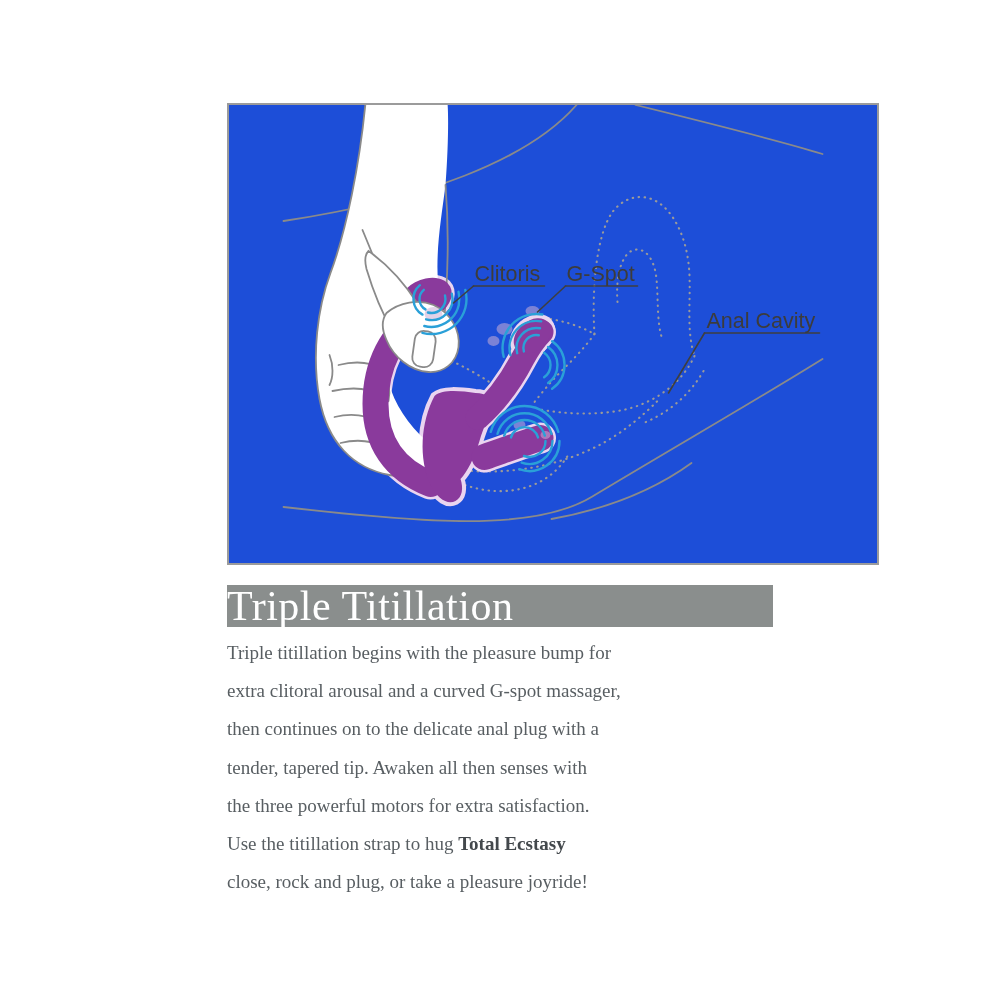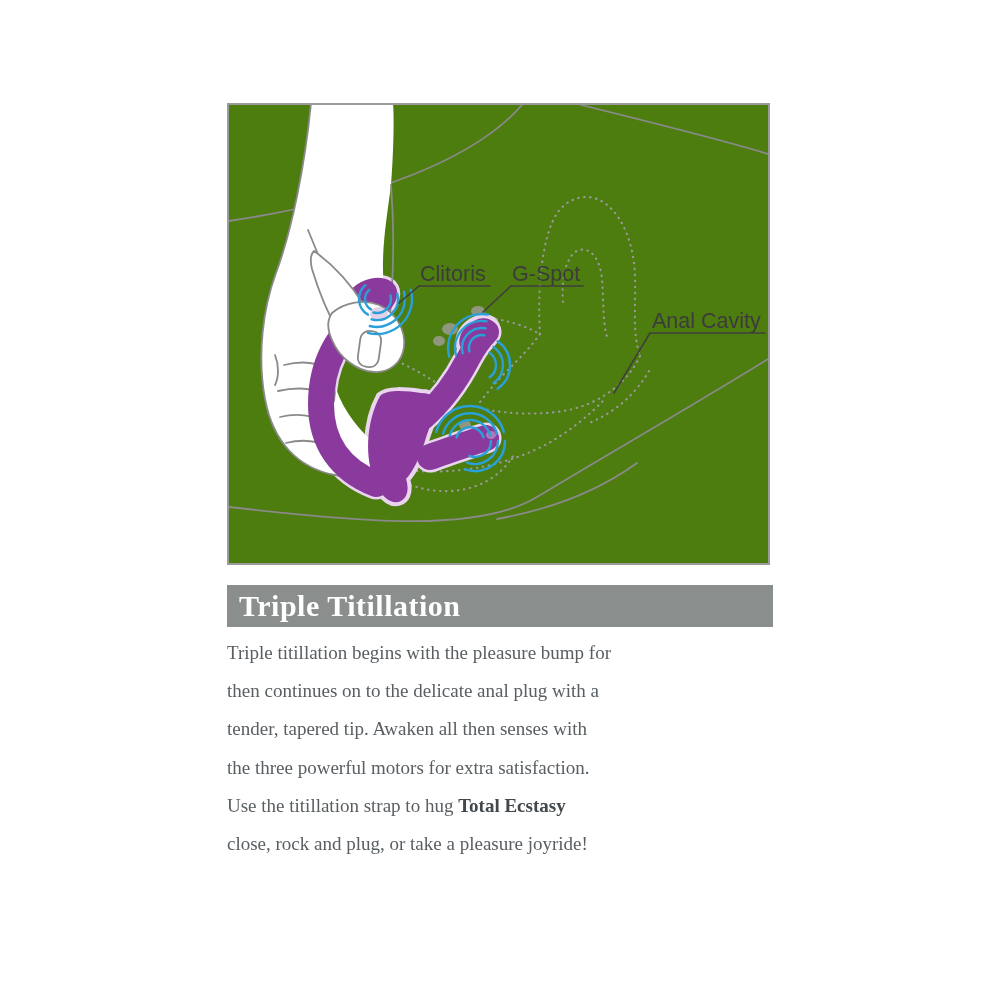--- a/index.html
+++ b/index.html
@@ -2,32 +2,32 @@
 <html><head>
 <meta charset="utf-8">
 <style>
   html,body{margin:0;padding:0;}
   body{
     width:1000px;height:1000px;background:#ffffff;
     font-family:"Liberation Serif",serif;position:relative;overflow:hidden;
   }
   .page{position:absolute;inset:0;}
   .diagram-frame{
-    position:absolute;left:227px;top:103px;width:543px;height:462px;
-    border:2px solid #9b9b9b;box-sizing:border-box;background:#4d7c0f;text-decoration:underline;
+    position:absolute;left:227px;top:103px;width:652px;height:462px;
+    border:2px solid #9b9b9b;box-sizing:border-box;background:#1d4ed8;text-decoration:underline;
   }
   .diagram-frame svg{display:block;width:100%;height:100%;}
   .title-banner{
     position:absolute;left:227px;top:585px;width:546px;height:42px;
     background:#8a8e8d;box-sizing:border-box;
   }
   .title-banner .title-text{
-    display:block;padding-left:12px;line-height:42px;
-    font-family:"Liberation Serif",serif;font-weight:bold;
-    font-size:30px;color:#ffffff;letter-spacing:0.5px;white-space:nowrap;
+    display:block;padding-left:0;line-height:42px;
+    font-family:"Liberation Serif",serif;font-weight:normal;
+    font-size:42px;color:#ffffff;letter-spacing:0.5px;white-space:nowrap;
   }
   .description{
     position:absolute;left:227px;top:634px;width:600px;
     font-family:"Liberation Serif",serif;font-size:19px;line-height:38.2px;
     color:#585e62;
   }
   .description .line{white-space:nowrap;}
   .description b{color:#43484c;margin-top:20px;}
   text.diagram-label{
     font-family:"Liberation Sans",sans-serif;
@@ -158,20 +158,21 @@
       <text class="diagram-label" x="423" y="223">Anal Cavity</text>
     </svg>
   </div>
 
   <div class="title-banner">
     <span class="title-text">Triple Titillation</span>
   </div>
 
   <div class="description">
     <div class="line">Triple titillation begins with the pleasure bump for</div>
+    <div class="line">extra clitoral arousal and a curved G-spot massager,</div>
     <div class="line">then continues on to the delicate anal plug with a</div>
     <div class="line">tender, tapered tip. Awaken all then senses with</div>
     <div class="line">the three powerful motors for extra satisfaction.</div>
     <div class="line"><span>Use the titillation strap to hug </span><b>Total Ecstasy</b></div>
     <div class="line">close, rock and plug, or take a pleasure joyride!</div>
   </div>
 
 </div>
 
 </body></html>

